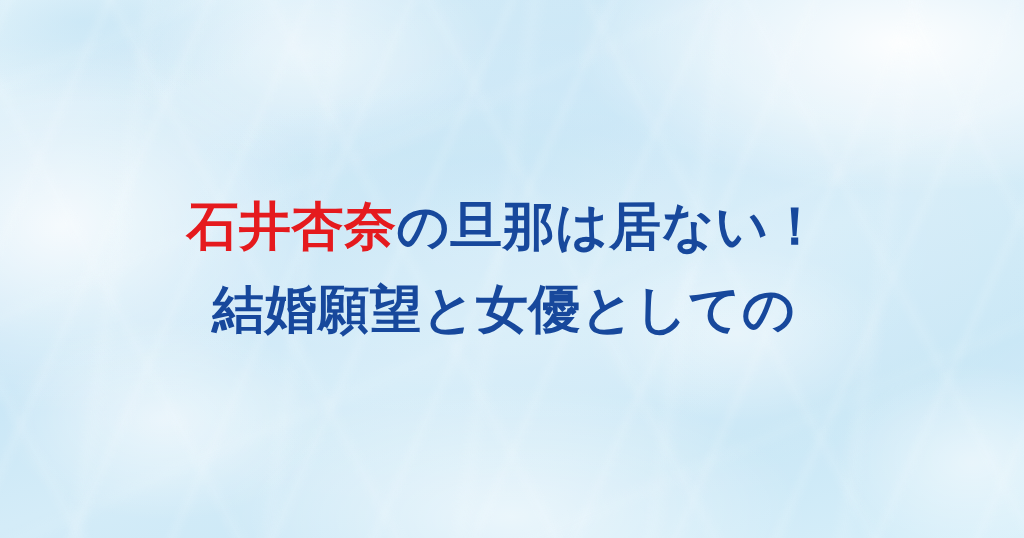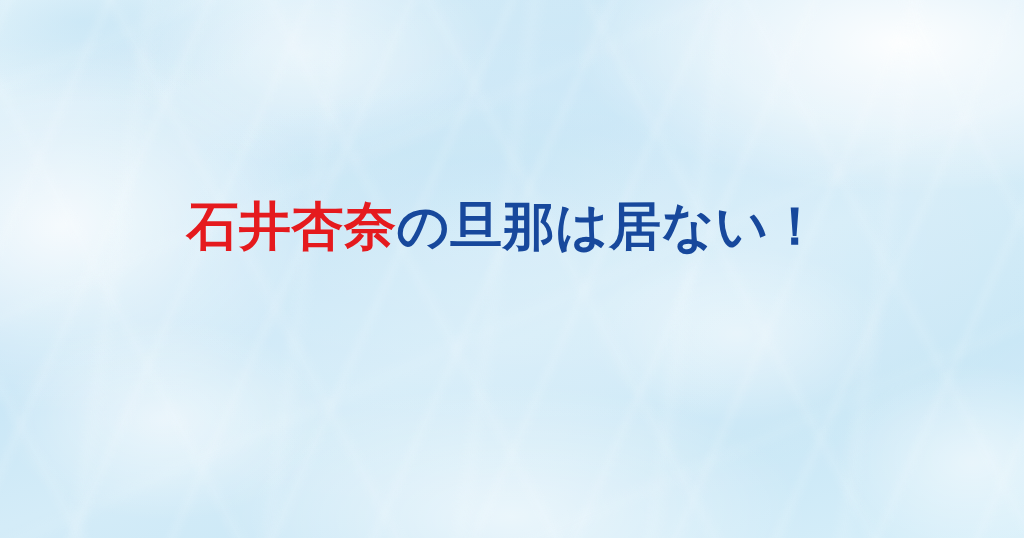--- a/index.html
+++ b/index.html
@@ -123,17 +123,18 @@
   <div class="bg-wash-a"></div>
   <div class="bg-wash-b"></div>
   <div class="bg-streaks"></div>
   <div class="bg-streaks2"></div>
   <div class="bg-soften"></div>
 
   <h1 class="headline">
 
     <span class="line"><span class="seg-red">石井杏奈</span><span class="seg-blue">の旦那は居ない！</span></span>
 
+    <span class="line"><span class="seg-blue">結婚願望と女優としての</span></span>
 
 
   </h1>
 
 </div>
 
 </body></html>

